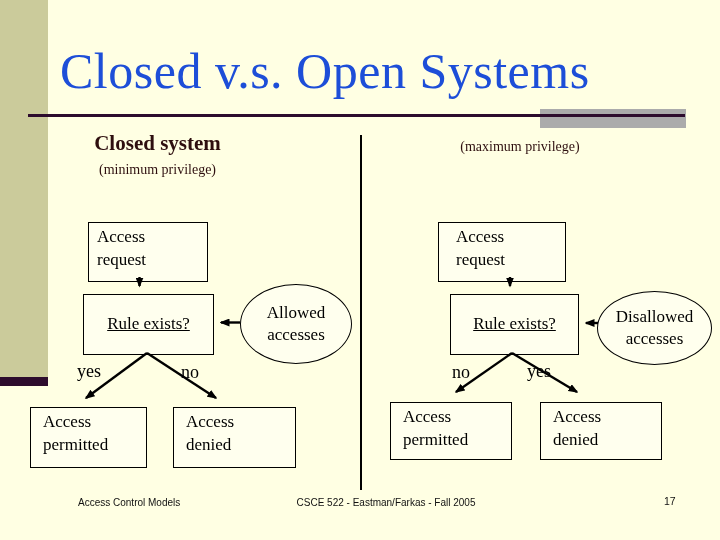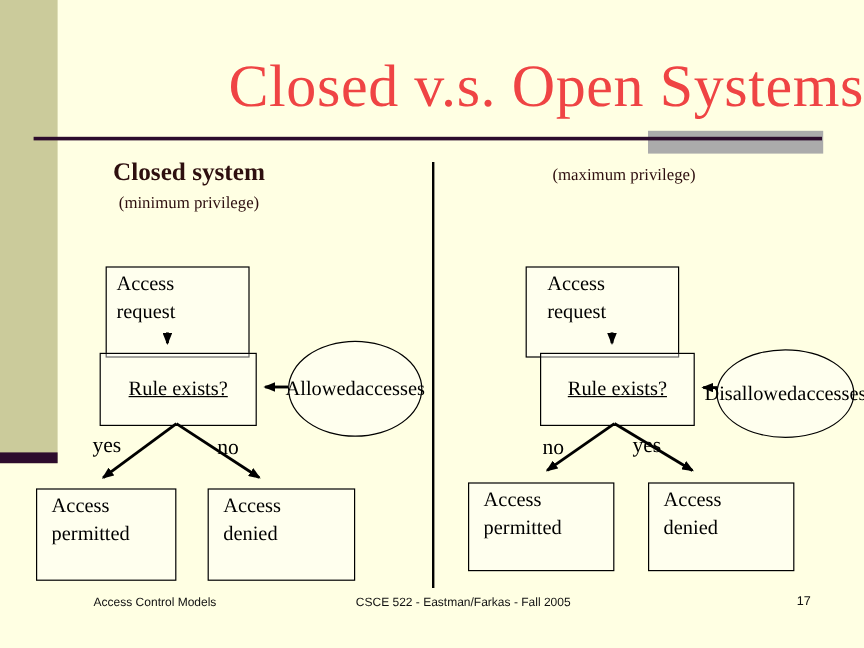--- a/index.html
+++ b/index.html
@@ -4,42 +4,42 @@
 <style>
   html,body{margin:0;padding:0;}
   .slide{
     position:relative;width:720px;height:540px;overflow:hidden;
     background:#FFFFE3;font-family:"Liberation Serif",serif;color:#000;
   }
   .sidebar{position:absolute;left:0;top:0;width:48px;height:386px;background:#CBCB9B;}
   .sidebar-stripe{position:absolute;left:0;top:377px;width:48px;height:9px;background:#2D0C2D;}
   .title{
     position:absolute;left:60px;top:46px;width:660px;margin:0;
-    text-align:right;font-size:50px;font-weight:normal;line-height:1;
-    letter-spacing:.5px;color:#ef4444;
+    text-align:left;font-size:50px;font-weight:normal;line-height:1;
+    letter-spacing:.5px;color:#1d4ed8;
   }
   .title-accent-gray{position:absolute;left:540px;top:109px;width:146px;height:19px;background:#ABABAB;z-index:1;}
   .title-rule{position:absolute;left:28px;top:114px;width:657px;height:3px;background:#2D0C2D;z-index:2;}
   .col-head{position:absolute;top:132px;text-align:center;color:#2e0f0f;}
   .col-head.left{left:40px;width:235px;}
   .col-head.right{left:400px;width:240px;}
   .col-head .head{font-size:21px;font-weight:bold;line-height:1.1;}
   .col-head .subhead{font-size:14px;margin-top:7px;line-height:1.1;}
   .divider{position:absolute;left:360px;top:135px;width:2px;height:355px;background:#000;}
   .connectors{position:absolute;left:0;top:0;z-index:3;}
   .fbox{
     position:absolute;border:1px solid #000;background:rgba(255,255,255,.4);
     font-size:17px;line-height:1.33;z-index:2;
   }
   .fbox .bline{display:block;}
-  .fbox.pad{padding:3px 0 16px 8px;}
+  .fbox.pad{padding:3px 0 0 8px;}
   .fbox.center{display:flex;align-items:center;justify-content:center;text-align:center;text-decoration:underline;}
   .ellipse{
     position:absolute;border:1px solid #000;border-radius:50%;
-    background:rgba(255,255,255,.4);display:flex;flex-direction:row;
+    background:rgba(255,255,255,.4);display:flex;flex-direction:column;
     align-items:center;justify-content:center;font-size:17px;line-height:1.3;
     text-align:center;z-index:2;
   }
   .branch-label{position:absolute;font-size:18px;line-height:1;z-index:4;}
   .footer-text{position:absolute;font-family:"Liberation Sans",sans-serif;font-size:10px;color:#111;}
   .footer-center{left:236px;width:300px;top:497px;text-align:center;}
   .footer-left{left:78px;top:497px;}
   .footer-page{left:664px;top:495px;font-size:10.5px;}
 </style>
 </head>

